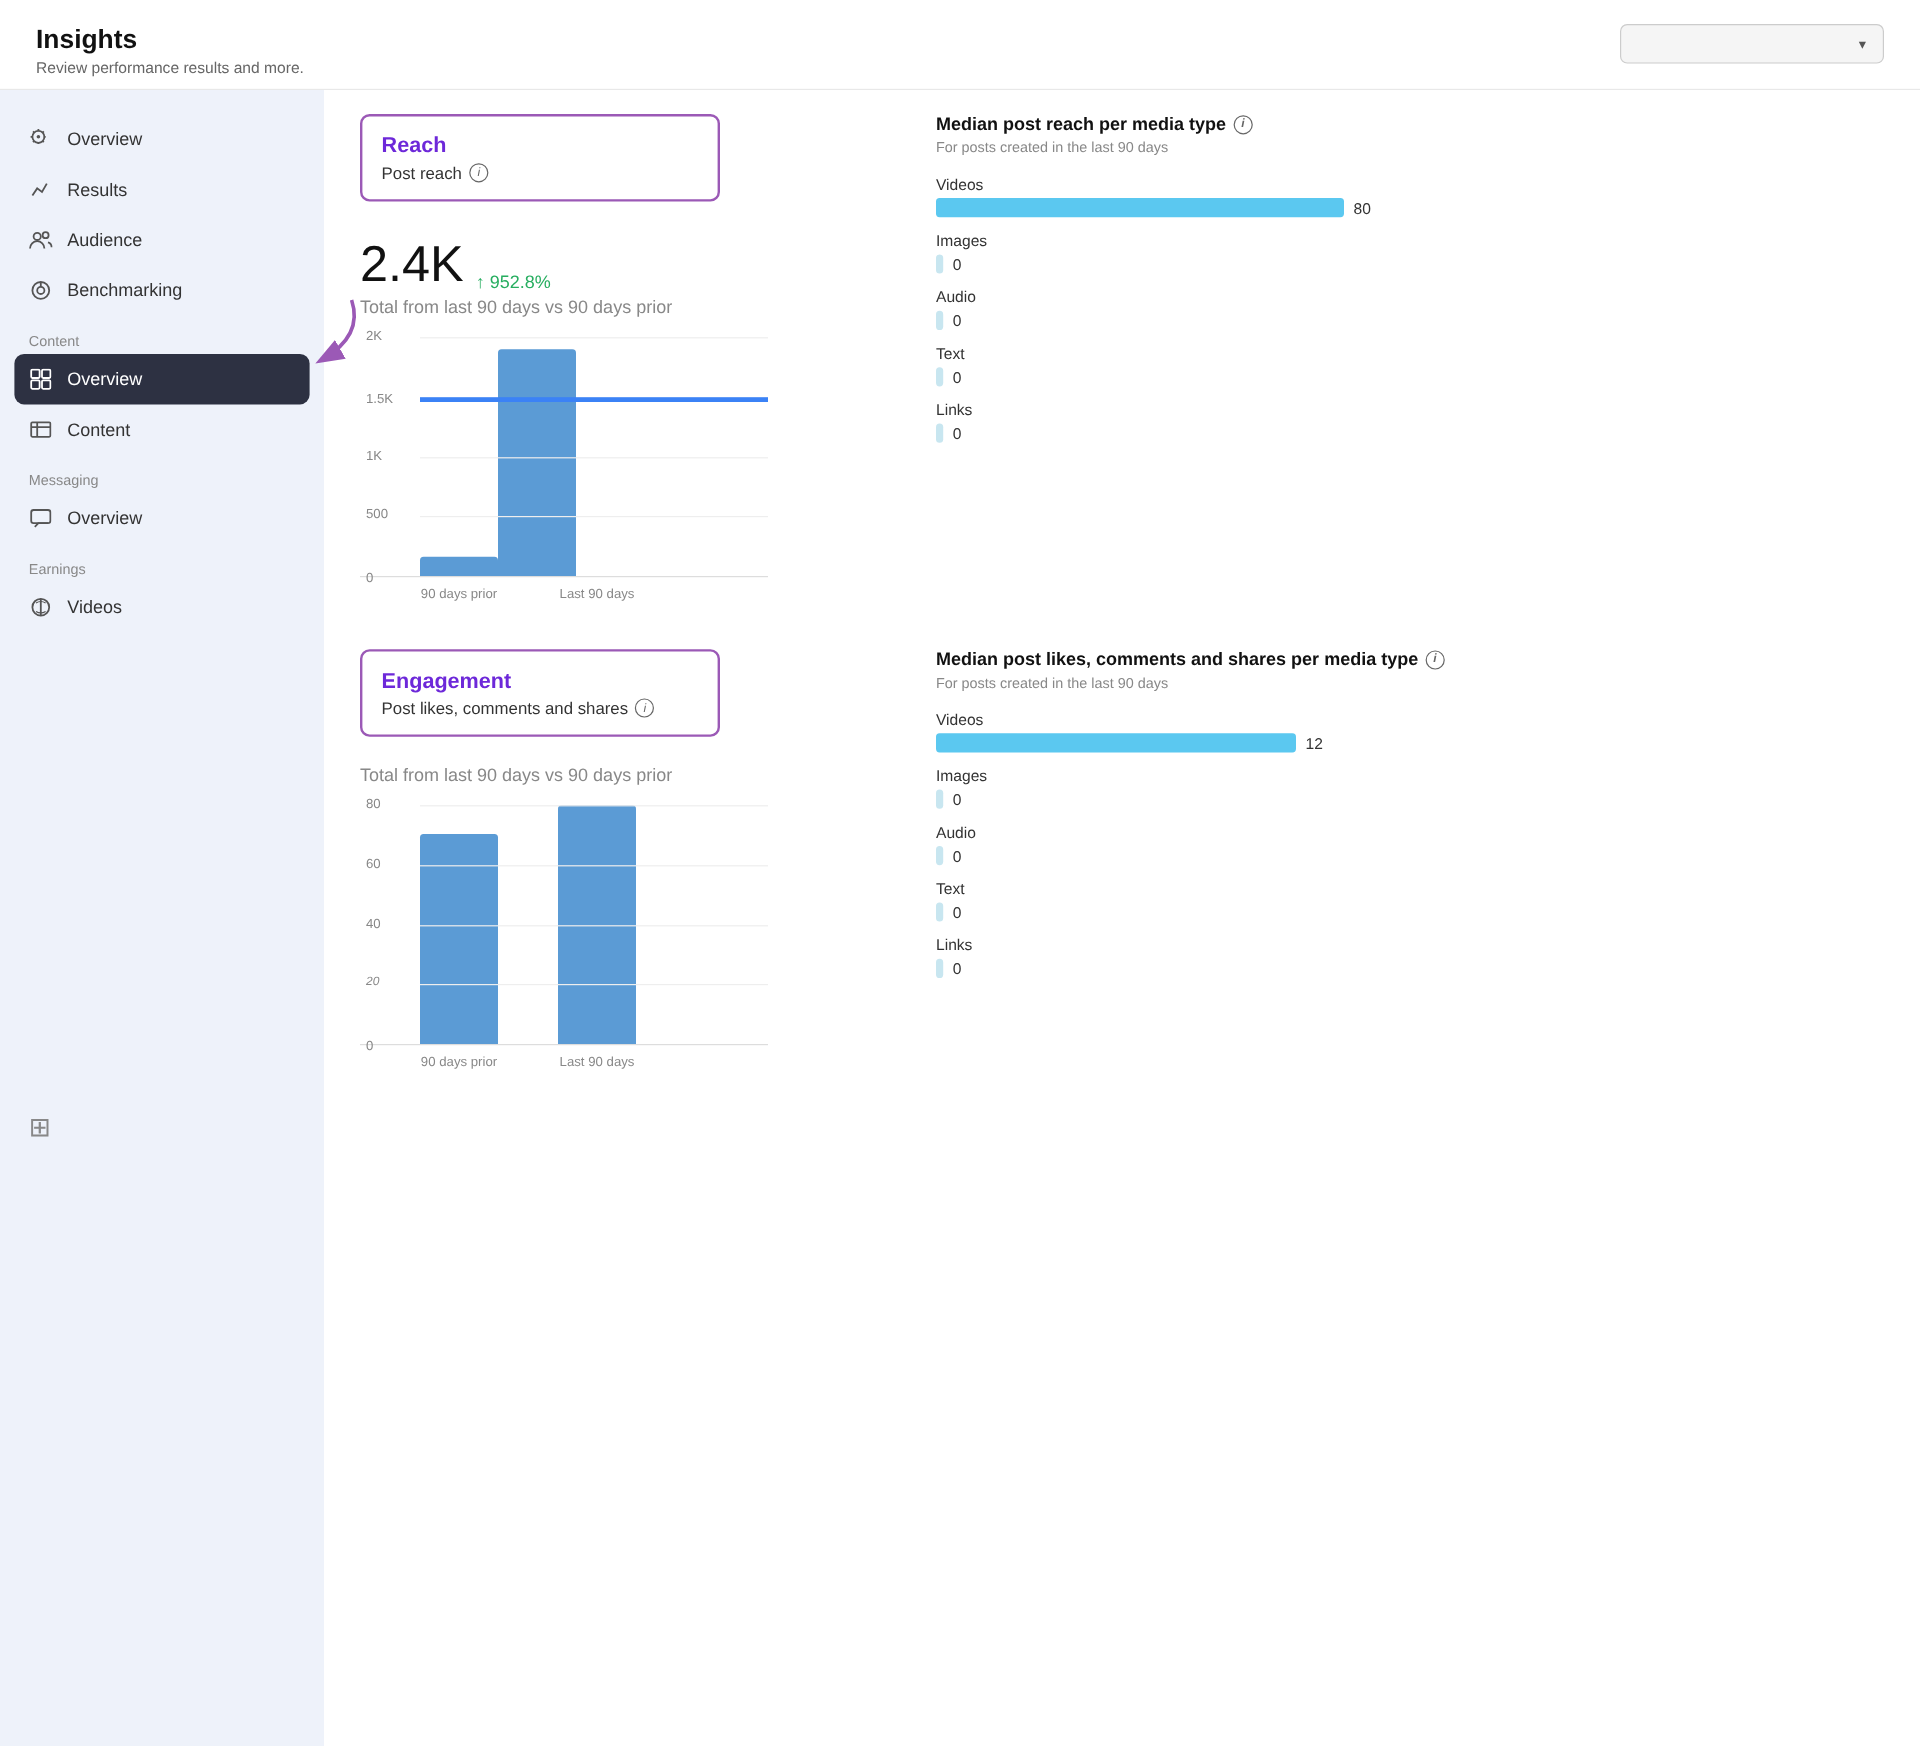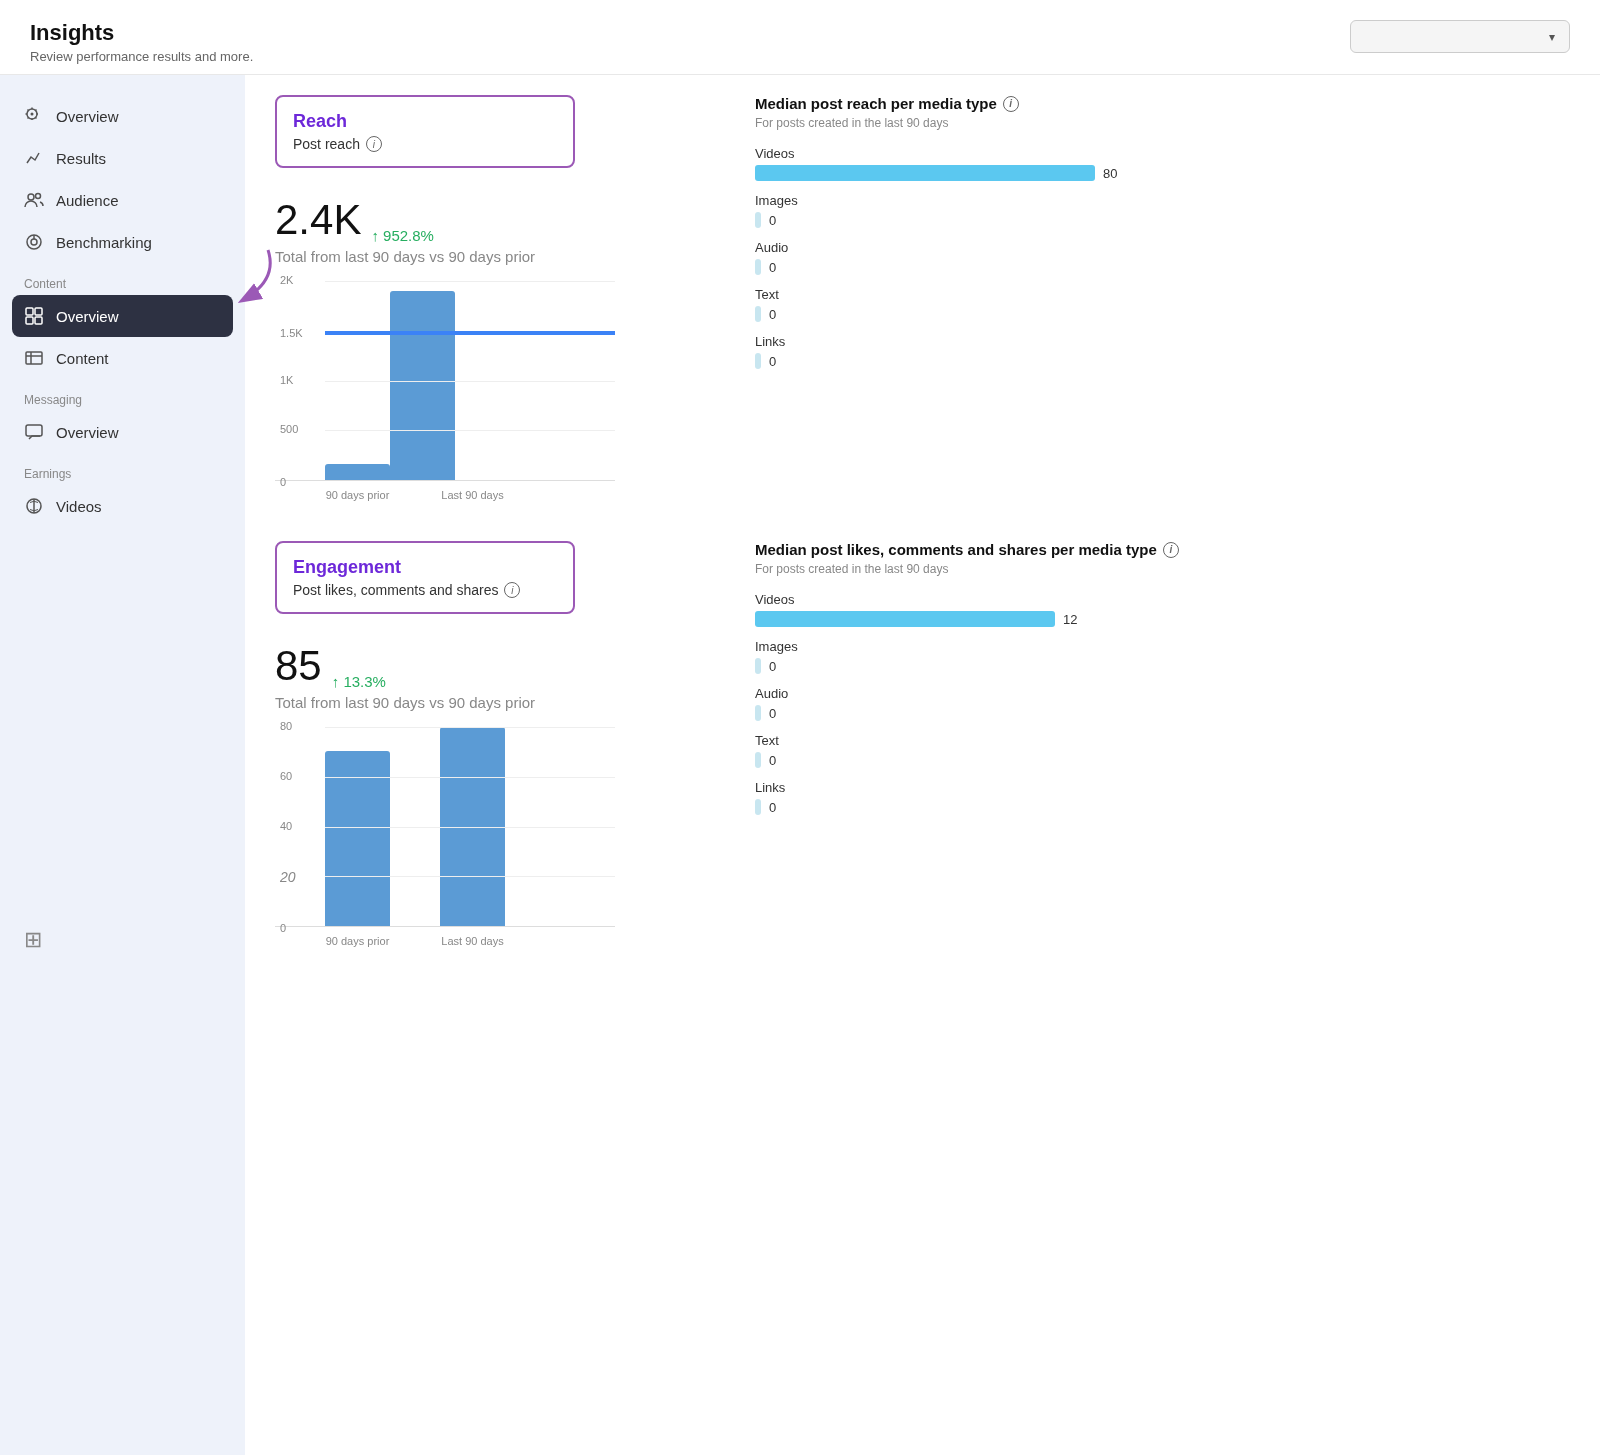--- a/index.html
+++ b/index.html
@@ -12,21 +12,21 @@
     .header-title { font-size: 22px; font-weight: 700; color: #111; }
     .header-subtitle { font-size: 13px; color: #666; margin-top: 3px; }
     .header-dropdown { display: flex; align-items: center; border: 1px solid #ccc; border-radius: 6px; padding: 8px 14px; background: #f5f5f5; cursor: pointer; min-width: 220px; justify-content: space-between; }
     .header-dropdown-text { color: #999; font-size: 13px; }
     .dropdown-arrow { color: #555; font-size: 12px; }
 
     
     .main-layout { display: flex; flex: 1; overflow: hidden; }
 
     
-    .sidebar { width: 245px; background: #eef2fa; padding: 20px 0; flex-shrink: 0; }
+    .sidebar { width: 270px; background: #eef2fa; padding: 20px 0; flex-shrink: 0; }
     .sidebar-nav-item { display: flex; align-items: center; gap: 12px; padding: 11px 24px; cursor: pointer; color: #333; font-size: 15px; }
     .sidebar-nav-item.active { background: #2d3142; color: #fff; border-radius: 8px; margin: 0 12px; padding: 11px 12px; }
     .sidebar-section-label { font-size: 12px; color: #888; padding: 14px 24px 4px 24px; font-weight: 500; text-transform: none; }
     .sidebar-icon { width: 20px; height: 20px; display: flex; align-items: center; justify-content: center; flex-shrink: 0; }
 
     
     .content-area { flex: 1; padding: 20px 30px; overflow-y: auto; background: #fff; }
 
     
     .section-card { border: 2px solid #9b59b6; border-radius: 8px; padding: 14px 16px; margin-bottom: 20px; display: inline-block; min-width: 300px; }
@@ -290,44 +290,37 @@
         <div class="two-columns">
           <div class="left-col">
             <div class="section-card">
               <div class="section-title">Engagement</div>
               <div class="section-subtitle">
                 <span>Post likes, comments and shares</span>
                 <span class="info-icon">i</span>
               </div>
             </div>
 
-            <div class="big-number">
-              <span>85</span>
-              <span class="percent-change">
-                <span class="arrow-up">↑</span>
-                <span>13.3%</span>
-              </span>
-            </div>
             <div class="metric-description">Total from last 90 days vs 90 days prior</div>
 
             
             <div style="position:relative; width:340px;">
               <div style="display:flex; height:200px; align-items:flex-end; padding-left:50px; gap:50px; border-bottom:1px solid #ddd; position:relative;">
                 <div style="position:absolute;left:50px;right:0;top:0;bottom:0;pointer-events:none;">
                   <div style="position:absolute;top:0;left:0;right:0;border-top:1px solid #eee;">
                       <span style="position:absolute;left:-45px;top:-8px;font-size:11px;color:#888;">80</span>
                     </div>
                   <div style="position:absolute;top:25%;left:0;right:0;border-top:1px solid #eee;">
                       <span style="position:absolute;left:-45px;top:-8px;font-size:11px;color:#888;">60</span>
                     </div>
                   <div style="position:absolute;top:50%;left:0;right:0;border-top:1px solid #eee;">
                       <span style="position:absolute;left:-45px;top:-8px;font-size:11px;color:#888;">40</span>
                     </div>
                   <div style="position:absolute;top:75%;left:0;right:0;border-top:1px solid #eee;">
-                      <span style="position:absolute;left:-45px;top:-8px;font-size:14px;color:#888;font-style:italic;">20</span>
+                      <span style="position:absolute;left:-45px;top:-8px;font-size:10px;color:#888;font-style:italic;">20</span>
                     </div>
                   <div style="position:absolute;bottom:0;left:0;right:0;">
                       <span style="position:absolute;left:-45px;bottom:-8px;font-size:11px;color:#888;">0</span>
                     </div>
                 </div>
                 <div style="width:65px; height:88%; background:#5b9bd5; border-radius:3px 3px 0 0; flex-shrink:0;"></div>
                 <div style="width:65px; height:100%; background:#5b9bd5; border-radius:3px 3px 0 0; flex-shrink:0;"></div>
               </div>
               <div style="display:flex; gap:50px; padding-left:50px; margin-top:8px;">
                 <div style="width:65px; text-align:center; font-size:11px; color:#888;">90 days prior</div>

